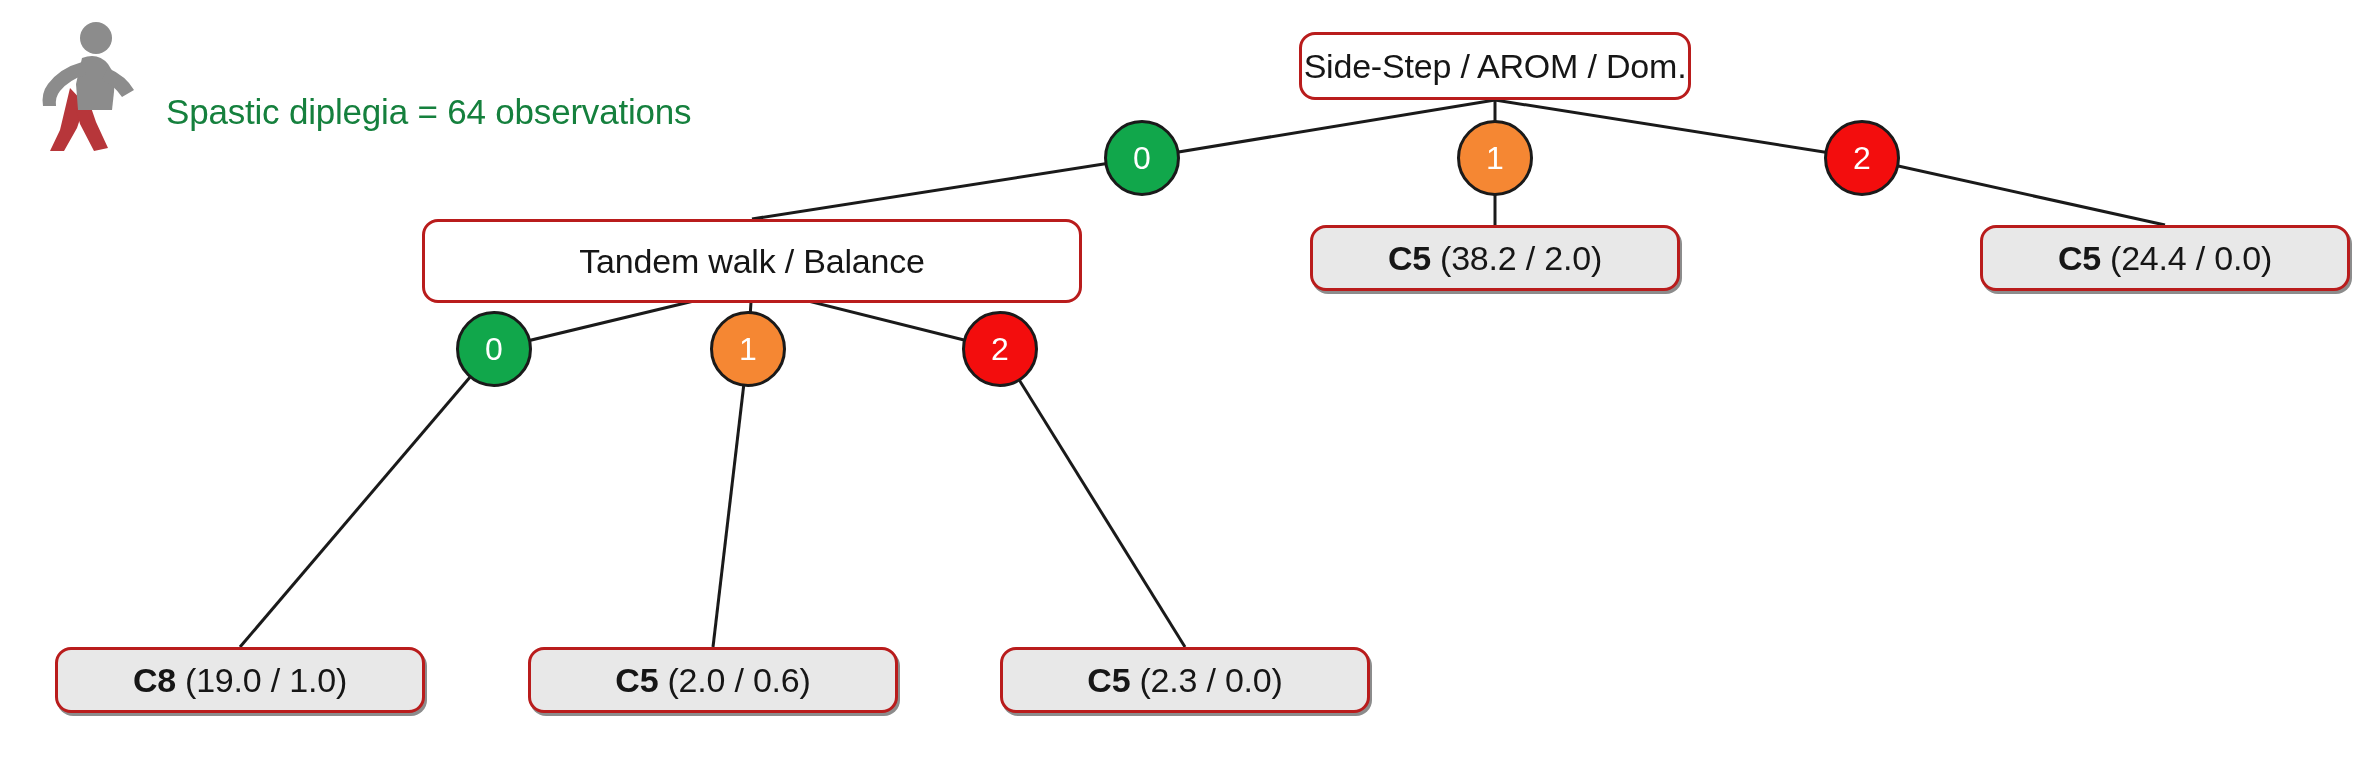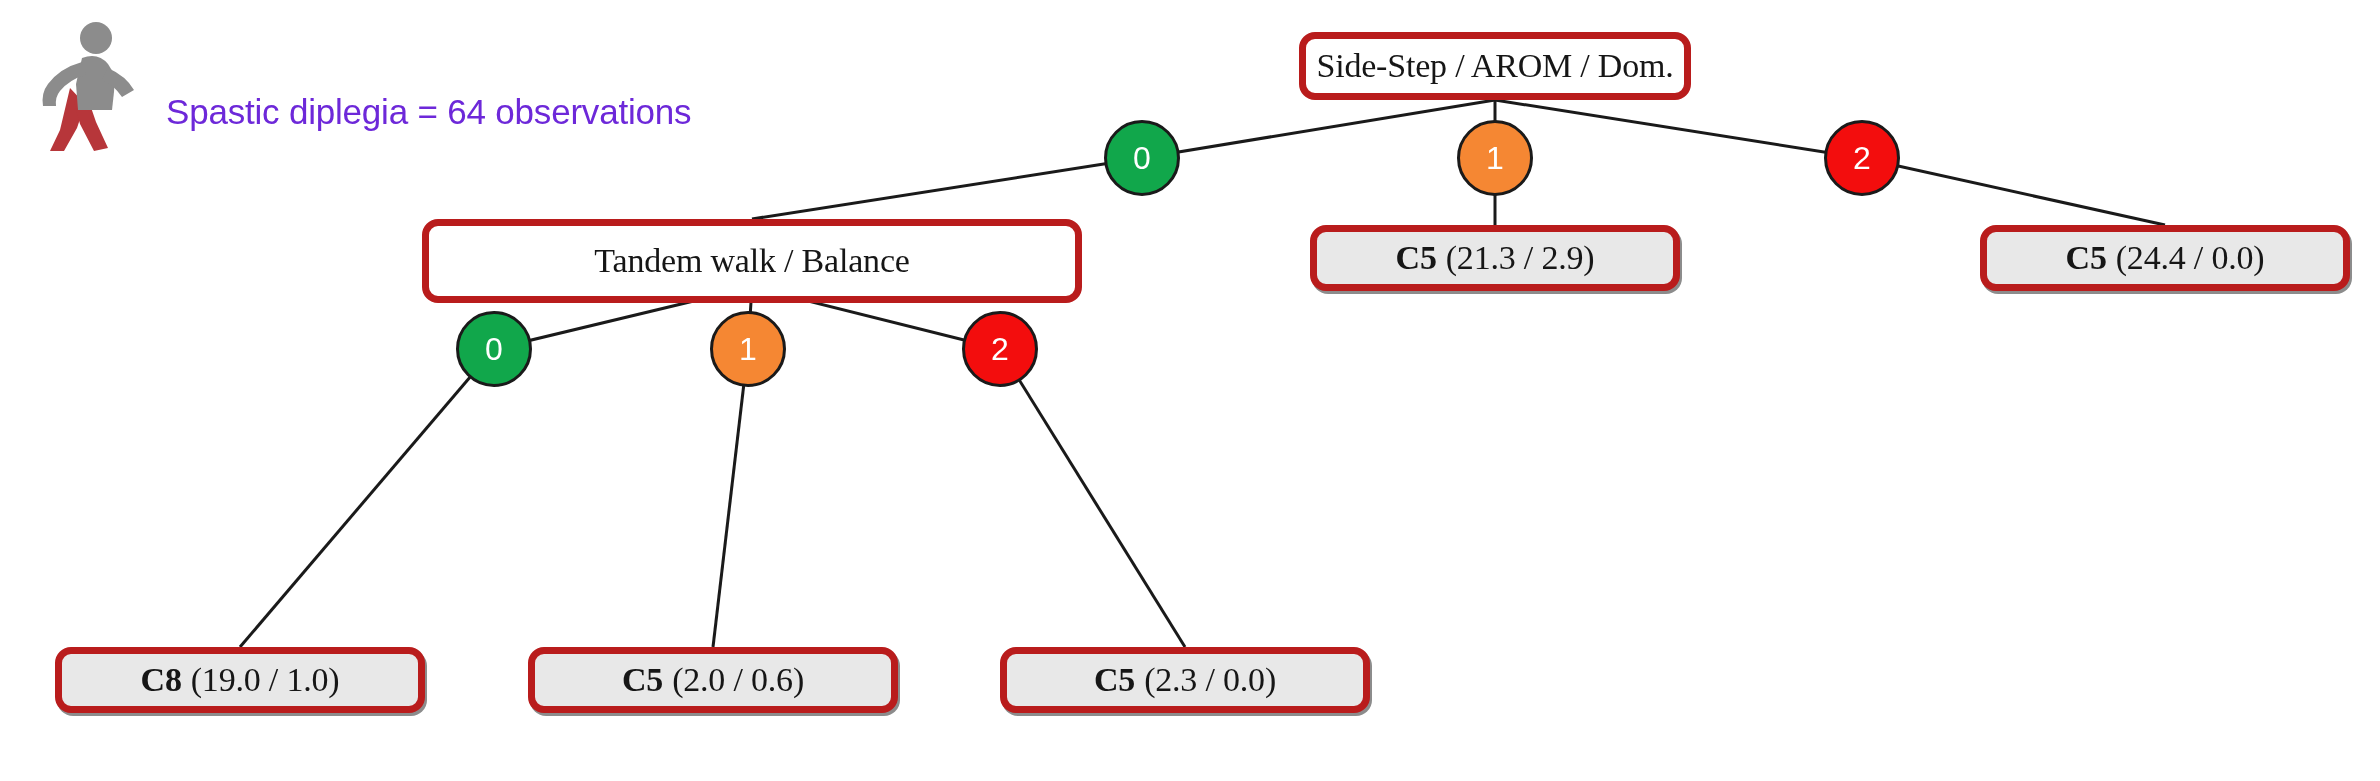--- a/index.html
+++ b/index.html
@@ -36,41 +36,40 @@
     align-items: center;
     gap: 26px;
   }
   .legend-icon {
     width: 110px;
     height: 135px;
     flex: 0 0 auto;
   }
   .legend-text {
     font-size: 35px;
-    color: #6d28d9;
+    color: #15803d;
     letter-spacing: -0.2px;
     white-space: nowrap;
     padding-top: 52px;
   }
 
   
   .node {
     position: absolute;
     box-sizing: border-box;
     display: flex;
     align-items: center;
     justify-content: center;
-    border: 7px solid #b91c1c;
+    border: 3px solid #b91c1c;
     border-radius: 16px;
     background: #ffffff;
     font-size: 34px;
     color: #161616;
     white-space: nowrap;
     letter-spacing: -0.2px;
-    font-family: Liberation Serif, serif;
   }
   .node.leaf {
     background: #e8e8e8;
     box-shadow: 2px 3px 0 rgba(0,0,0,0.45);
     text-align: right;
   }
   .node .lbl-bold {
     font-weight: bold;
     margin-right: 9px;
   }
@@ -129,21 +128,21 @@
 
   <div id="nodes-layer">
       <div class="node" style="width: 392px; height: 68px; left: 1299px; top: 32px;">
         <span>Side-Step / AROM / Dom.</span>
       </div>
       <div class="node" style="width: 660px; height: 84px; left: 422px; top: 219px;">
         <span>Tandem walk / Balance</span>
       </div>
       <div class="node leaf" style="width: 370px; height: 66px; left: 1310px; top: 225px;">
         <span class="lbl-bold">C5</span>
-        <span>(21.3 / 2.9)</span>
+        <span>(38.2 / 2.0)</span>
       </div>
       <div class="node leaf" style="width: 370px; height: 66px; left: 1980px; top: 225px;">
         <span class="lbl-bold">C5</span>
         <span>(24.4 / 0.0)</span>
       </div>
       <div class="node leaf" style="width: 370px; height: 66px; left: 55px; top: 647px;">
         <span class="lbl-bold">C8</span>
         <span>(19.0 / 1.0)</span>
       </div>
       <div class="node leaf" style="width: 370px; height: 66px; left: 528px; top: 647px;">

